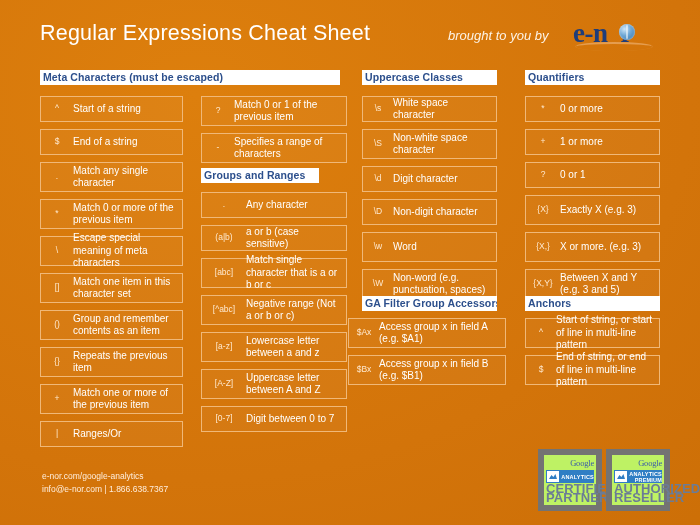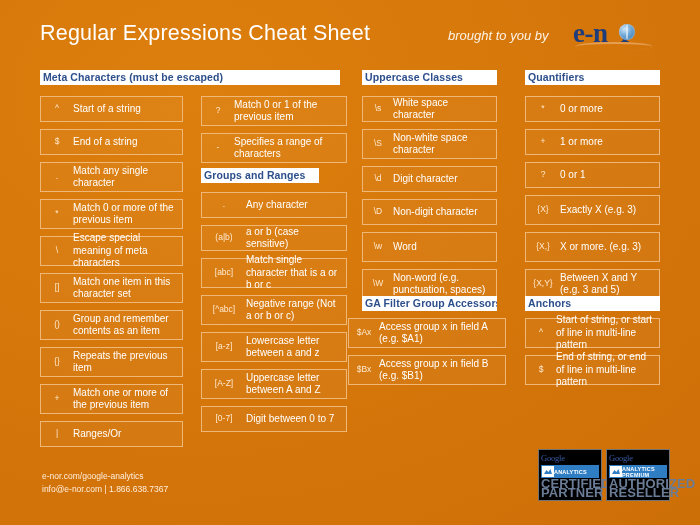--- a/index.html
+++ b/index.html
@@ -168,24 +168,24 @@
   .footer-text div { white-space: nowrap; }
 
   .badges {
     position: absolute;
     left: 538px; top: 449px;
     display: flex;
     gap: 4px;
   }
   .badge {
     width: 64px;
-    background: #000000;
-    border: 1px solid #737373;
+    background: #bef264;
+    border: 6px solid #737373;
     padding: 3px 2px 3px 2px;
-    text-align: left;
+    text-align: right;
   }
   .badge-google {
     font-family: "Liberation Serif", serif;
     font-size: 8.5px;
     color: #3b5ca8;
     line-height: 10px;
     letter-spacing: -0.2px;
   }
   .badge-band {
     background: #2f7ec4;

